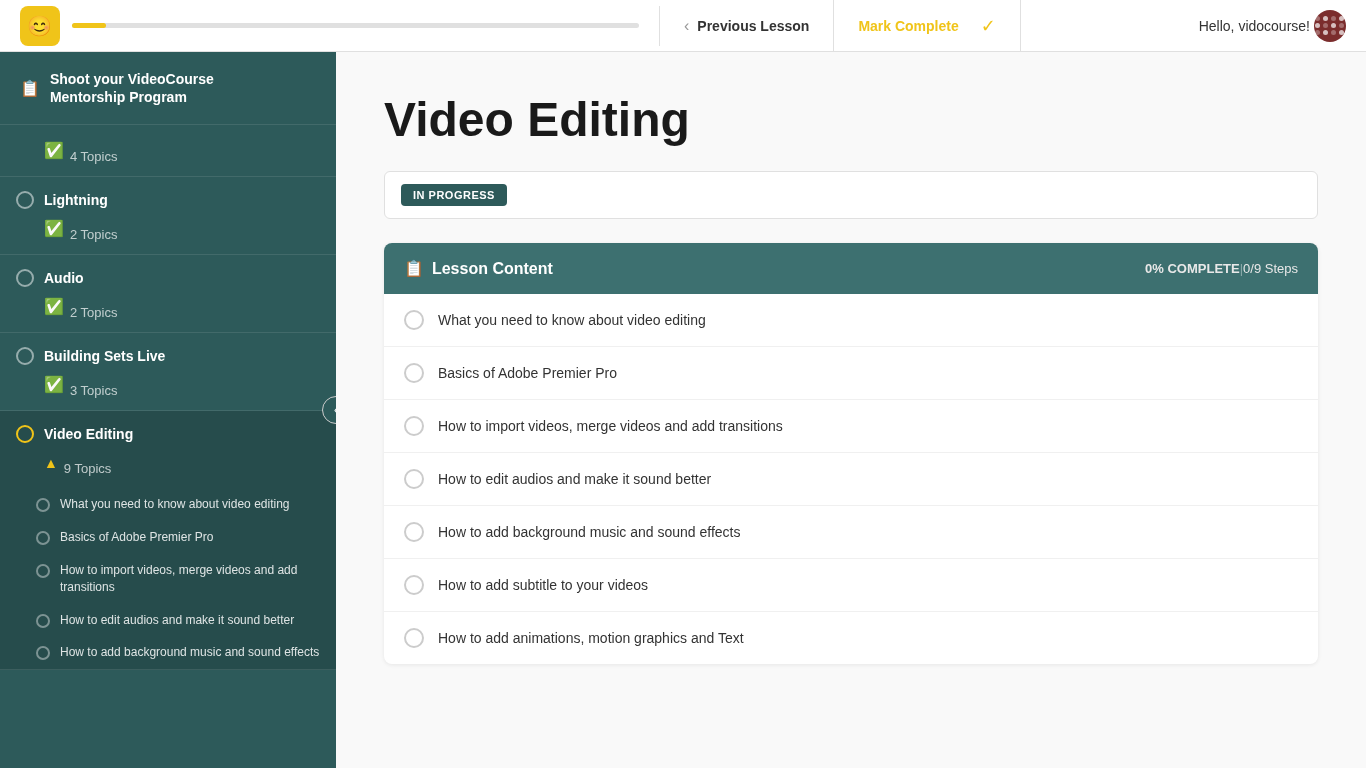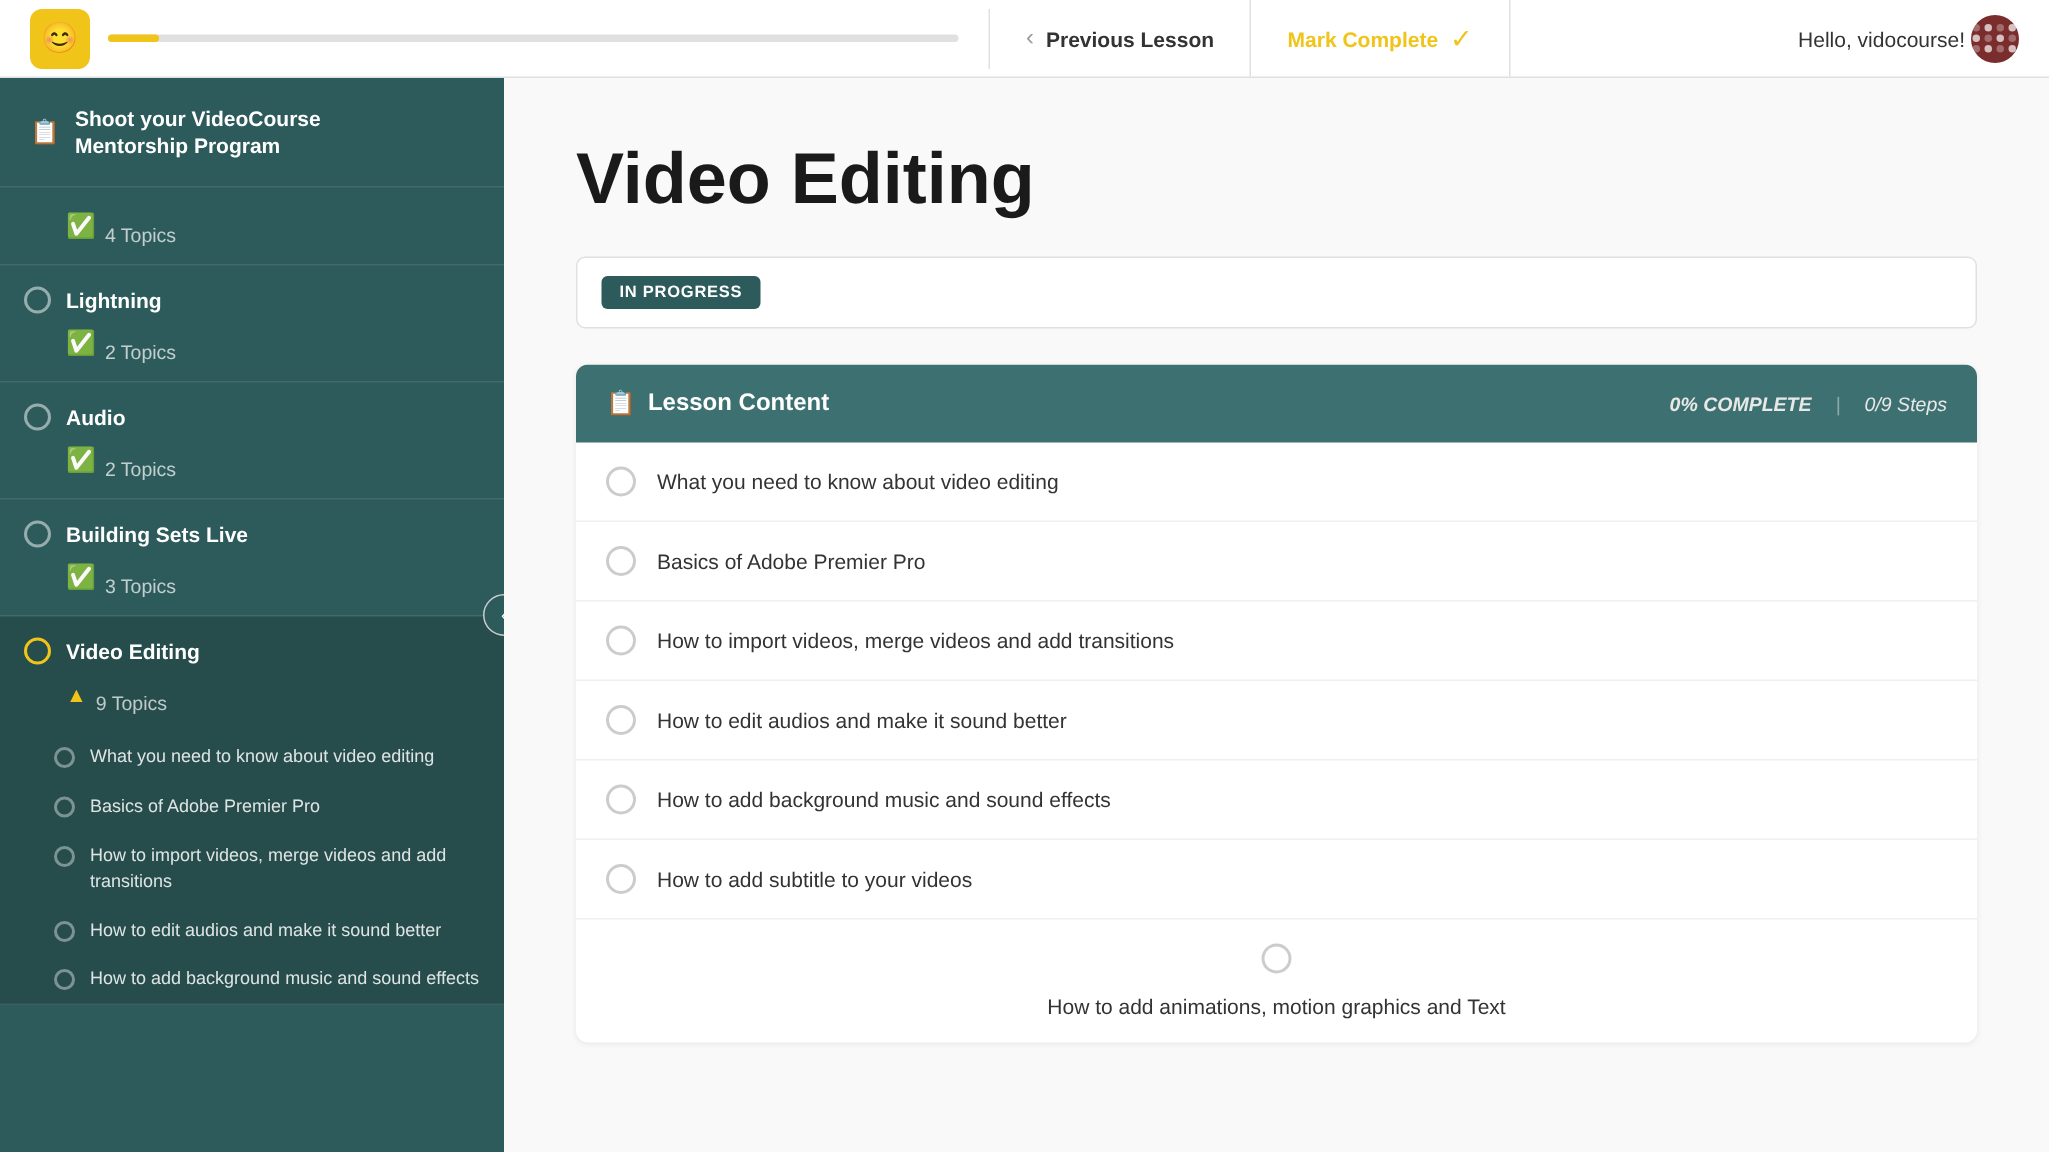--- a/index.html
+++ b/index.html
@@ -19,21 +19,21 @@
     .pct-label { color: #f0c419; font-weight: 800; font-size: 13px; }
     .steps-label { color: #555; font-size: 13px; }
     .progress-bar-bg { height: 5px; background: #e0e0e0; border-radius: 3px; width: 100%; }
     .progress-bar-fill { height: 5px; background: #f0c419; border-radius: 3px; width: 6%; }
     .top-bar-nav {
       display: flex; align-items: center; gap: 8px; padding: 0 24px;
       border-right: 1px solid #e0e0e0; height: 100%;
     }
     .nav-arrow { color: #999; font-size: 16px; cursor: pointer; background: none; border: none; }
     .prev-lesson-btn { color: #333; font-weight: 700; font-size: 14px; background: none; border: none; cursor: pointer; }
-    .top-bar-mark { display: flex; align-items: center; gap: 8px; padding: 0 24px; border-right: 1px solid #e0e0e0; height: 100%; }
+    .top-bar-mark { display: flex; align-items: center; gap: 22px; padding: 0 24px; border-right: 1px solid #e0e0e0; height: 100%; }
     .mark-complete-btn { color: #f0c419; font-weight: 700; font-size: 14px; background: none; border: none; cursor: pointer; }
     .checkmark-icon { color: #f0c419; font-size: 18px; }
     .top-bar-user { display: flex; align-items: center; gap: 4px; padding: 0 20px; margin-left: auto; }
     .user-greeting { color: #333; font-size: 14px; }
     .user-avatar { width: 32px; height: 32px; background: #7b2d2d; border-radius: 50%; display: flex; align-items: center; justify-content: center; }
     .avatar-dots { display: grid; grid-template-columns: repeat(4,6px); gap: 2px; }
     .avatar-dot { width: 5px; height: 5px; background: rgba(255,255,255,0.7); border-radius: 50%; }
     .avatar-dot.dark { background: rgba(255,255,255,0.3); }
 
     
@@ -111,31 +111,31 @@
     }
 
     
     .lesson-content-box { background: #fff; border-radius: 8px; overflow: hidden; box-shadow: 0 1px 4px rgba(0,0,0,0.08); }
     .lesson-content-header {
       background: #3d7070; display: flex; align-items: center; justify-content: space-between;
       padding: 16px 20px;
     }
     .lesson-content-title { color: #fff; font-size: 16px; font-weight: 700; display: flex; align-items: center; gap: 8px; }
     .lesson-icon { font-size: 16px; }
-    .lesson-progress-info { color: #fff; font-size: 13px; display: flex; align-items: center; gap: 16px; font-style: italic; }
+    .lesson-progress-info { color: #fff; font-size: 13px; display: flex; align-items: center; gap: 0; }
     .lesson-pct { font-weight: 800; color: #e8e8e8; }
     .lesson-sep { color: rgba(255,255,255,0.4); }
     .lesson-steps { color: #e8e8e8; }
 
     
     .lesson-item {
       display: flex; align-items: center; gap: 14px;
       padding: 16px 20px; border-bottom: 1px solid #f0f0f0; cursor: pointer;
     }
-    .lesson-item:last-child { border-bottom: none; flex-direction: column; }
+    .lesson-item:last-child { border-bottom: none; }
     .lesson-item-radio {
       width: 20px; height: 20px; border-radius: 50%; border: 2px solid #ccc;
       flex-shrink: 0;
     }
     .lesson-item-text { font-size: 14px; color: #333; }
 
     
     .logo-box {
       width: 40px; height: 40px; background: #f0c419; border-radius: 8px;
       display: flex; align-items: center; justify-content: center; flex-shrink: 0;

